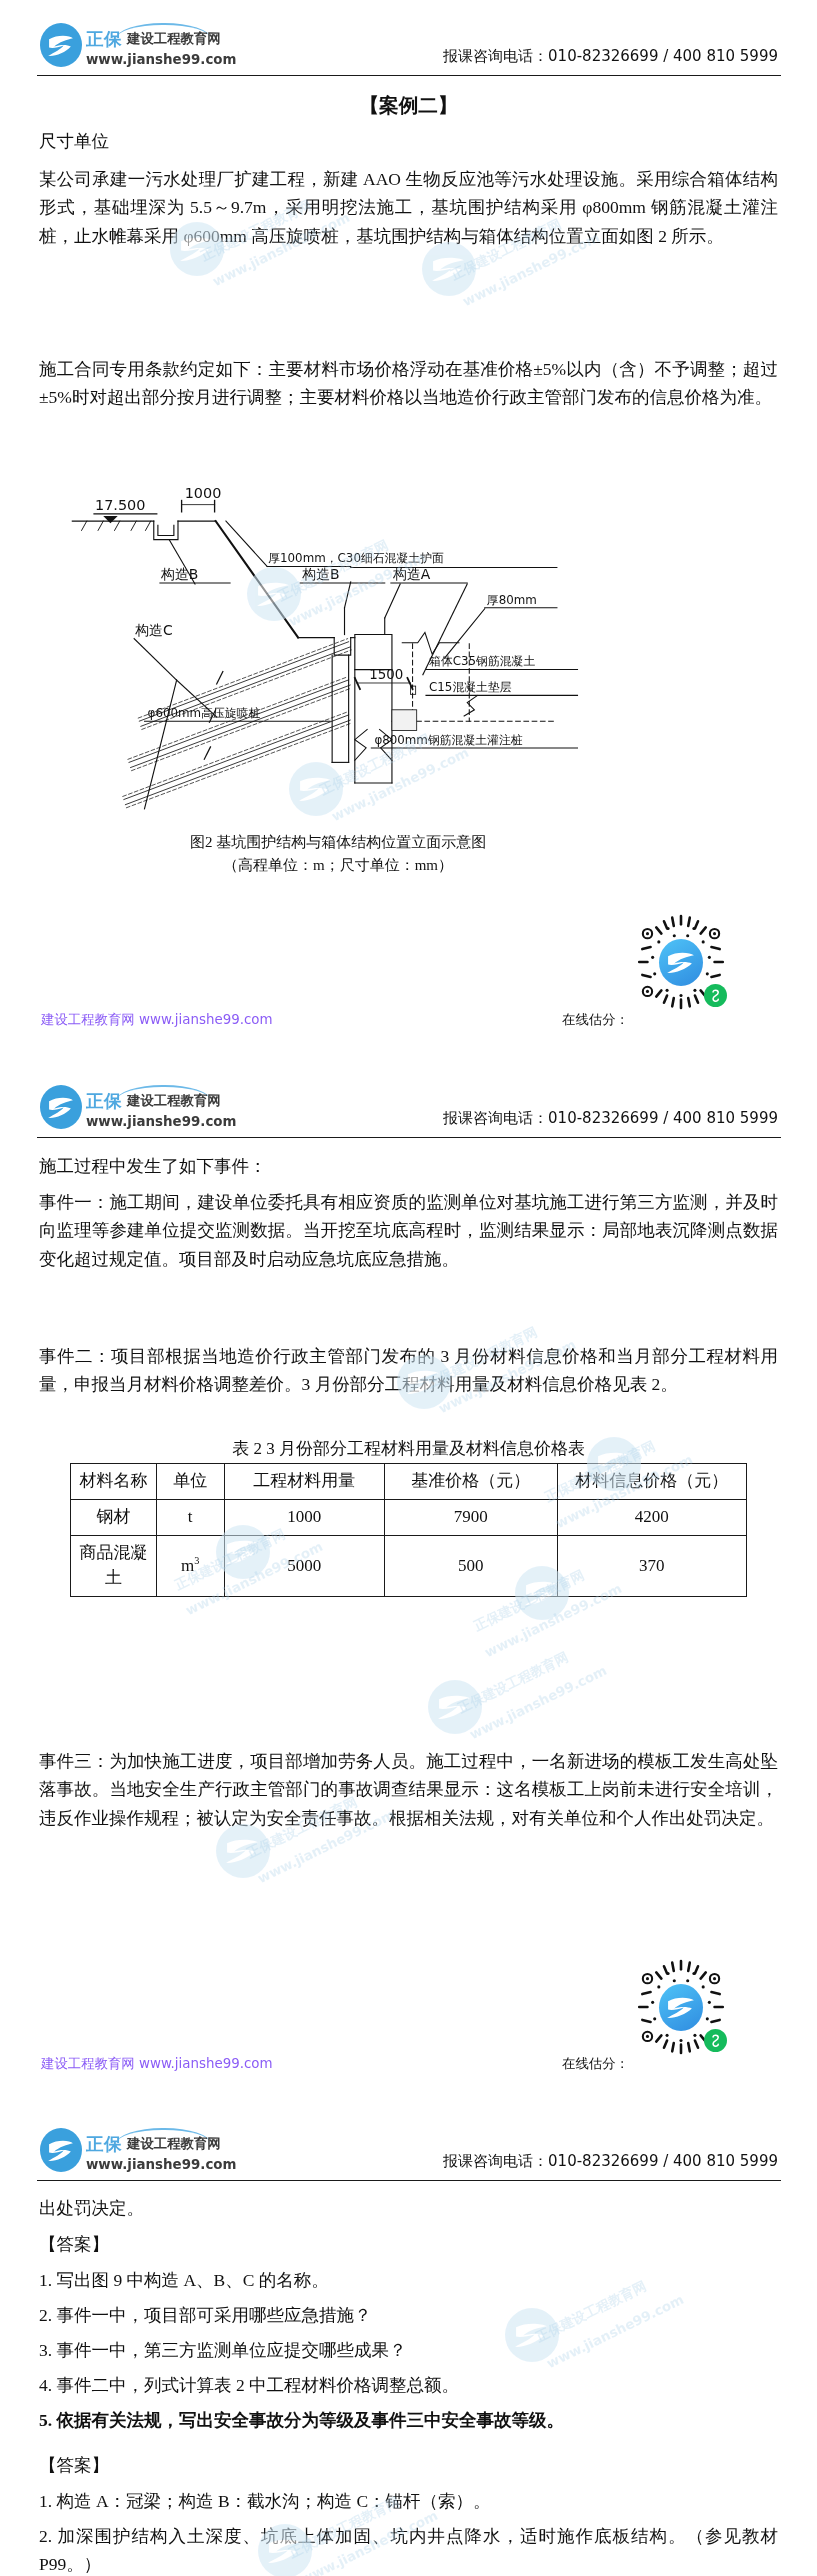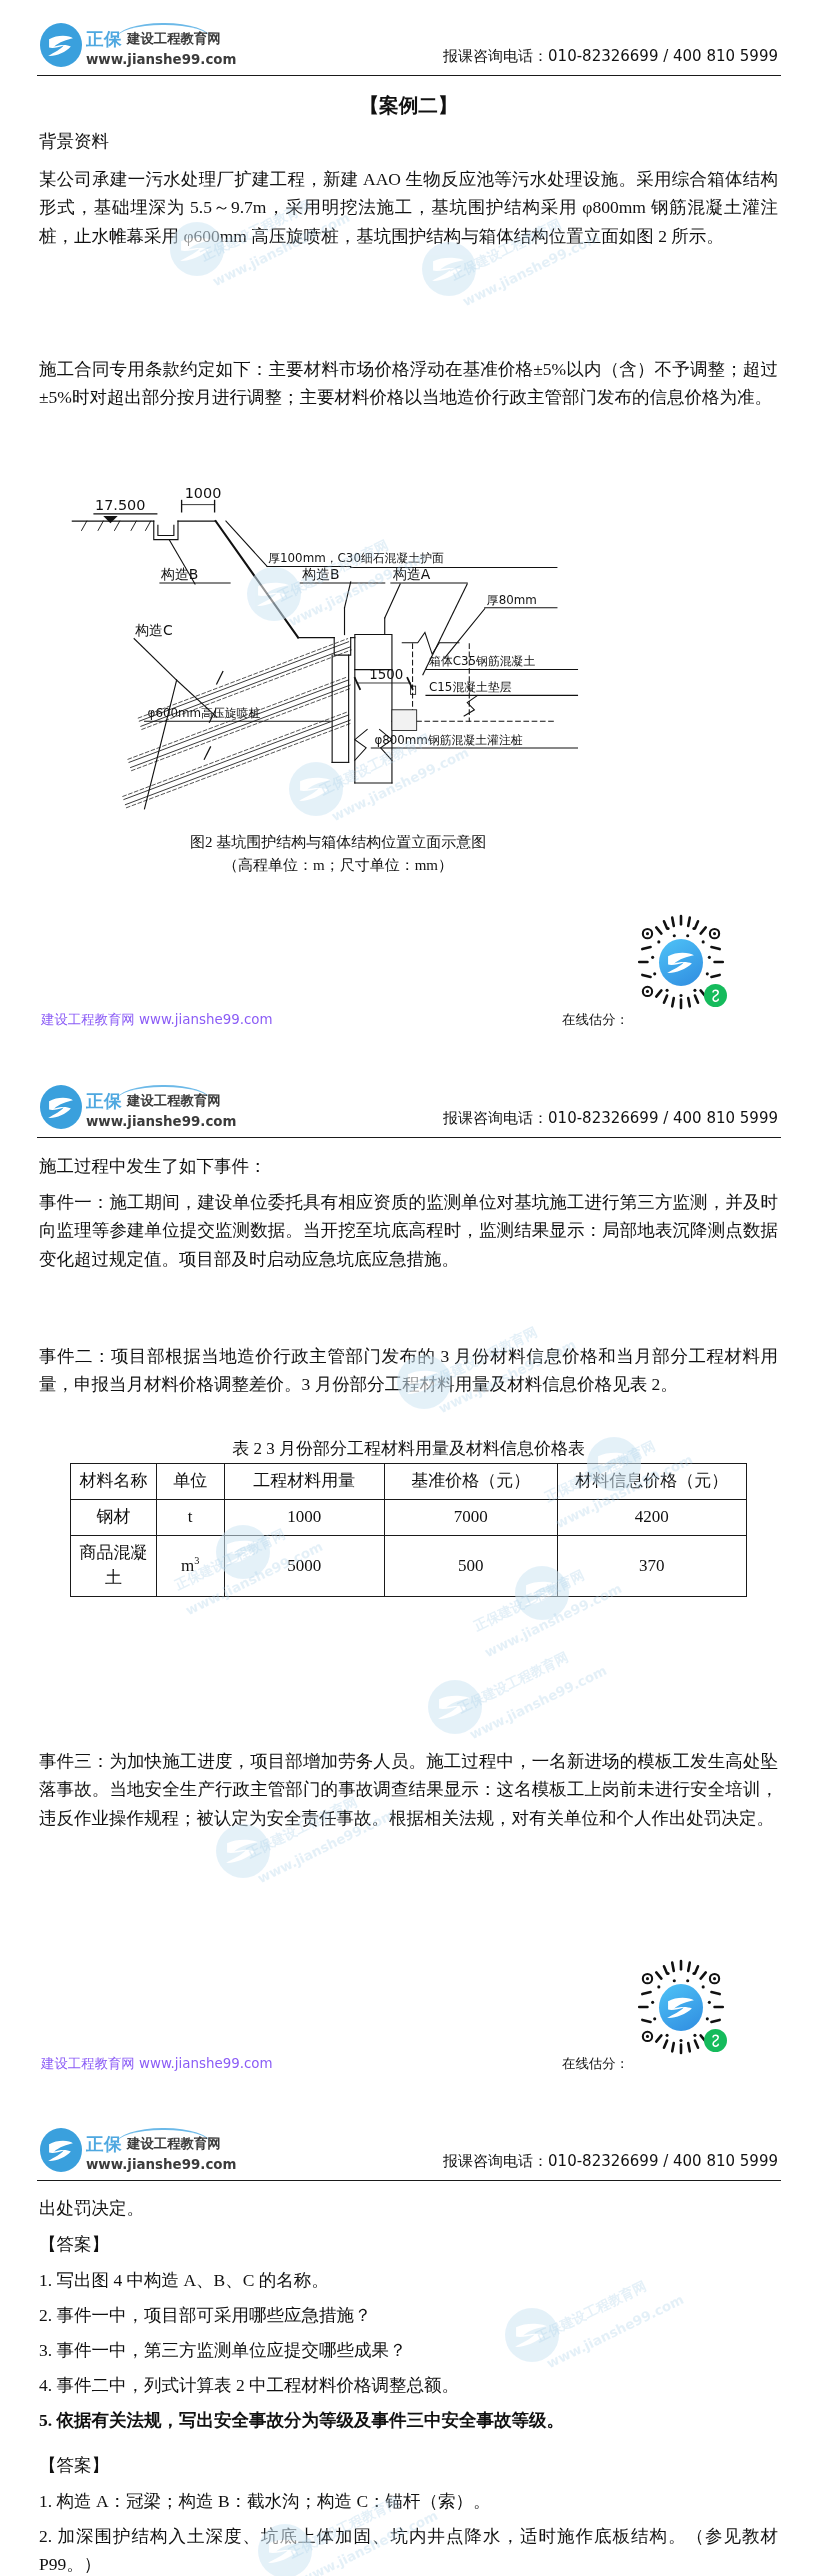--- a/index.html
+++ b/index.html
@@ -228,21 +228,21 @@
     </div>
     <div class="hotline">报课咨询电话：010-82326699 / 400 810 5999</div>
     <div class="rule"></div>
   </div>
 
   <div class="content" style="top:92px;">
     <h1 class="case-title">【案例二】</h1>
   </div>
 
   <div class="content" style="top:129px;">
-    <div class="sec-title">背景资料</div>
+    <div class="sec-title">尺寸单位</div>
   </div>
 
   <div class="content" style="top:165px;">
     <p class="para">某公司承建一污水处理厂扩建工程，新建 AAO 生物反应池等污水处理设施。采用综合箱体结构形式，基础埋深为 5.5～9.7m，采用明挖法施工，基坑围护结构采用 φ800mm 钢筋混凝土灌注桩，止水帷幕采用 φ600mm 高压旋喷桩，基坑围护结构与箱体结构位置立面如图 2 所示。</p>
   </div>
 
   <div class="content" style="top:355px;">
     <p class="para">施工合同专用条款约定如下：主要材料市场价格浮动在基准价格±5%以内（含）不予调整；超过±5%时对超出部分按月进行调整；主要材料价格以当地造价行政主管部门发布的信息价格为准。</p>
   </div>
 
@@ -488,21 +488,21 @@
           <th>工程材料用量</th>
           <th>基准价格（元）</th>
           <th>材料信息价格（元）</th>
         </tr>
       </thead>
       <tbody>
         <tr>
           <td>钢材</td>
           <td><span>t</span><span class="sup"></span></td>
           <td>1000</td>
-          <td>7000</td>
+          <td>7900</td>
           <td>4200</td>
         </tr>
         <tr>
           <td>商品混凝土</td>
           <td><span>m</span><span class="sup">3</span></td>
           <td>5000</td>
           <td>500</td>
           <td>370</td>
         </tr>
       </tbody>
@@ -594,21 +594,21 @@
     <div class="rule"></div>
   </div>
 
   <div class="content" style="top:2194px;">
     <p class="para">出处罚决定。</p>
   </div>
   <div class="content" style="top:2230px;">
     <p class="para">【答案】</p>
   </div>
   <div class="content" style="top:2266px;">
-    <p class="para">1. 写出图 4 中构造 A、B、C 的名称。</p>
+    <p class="para">1. 写出图 9 中构造 A、B、C 的名称。</p>
   </div>
   <div class="content" style="top:2301px;">
     <p class="para">2. 事件一中，项目部可采用哪些应急措施？</p>
   </div>
   <div class="content" style="top:2336px;">
     <p class="para">3. 事件一中，第三方监测单位应提交哪些成果？</p>
   </div>
   <div class="content" style="top:2371px;">
     <p class="para">4. 事件二中，列式计算表 2 中工程材料价格调整总额。</p>
   </div>

